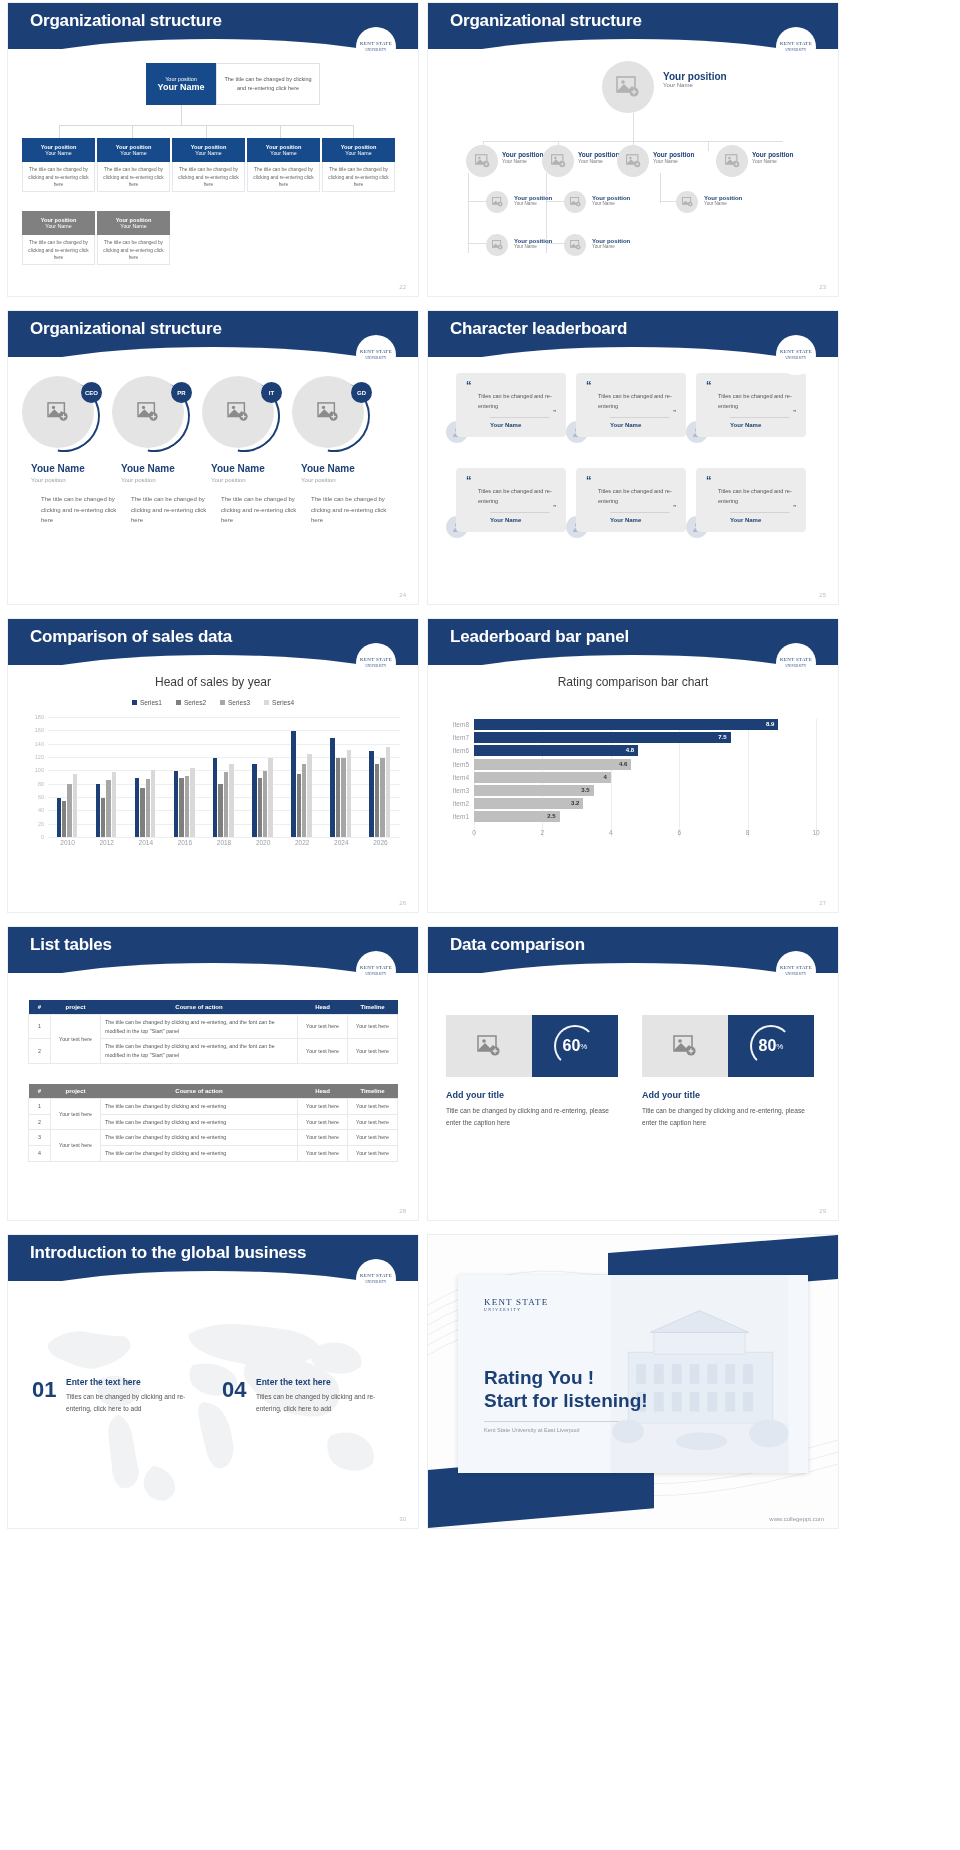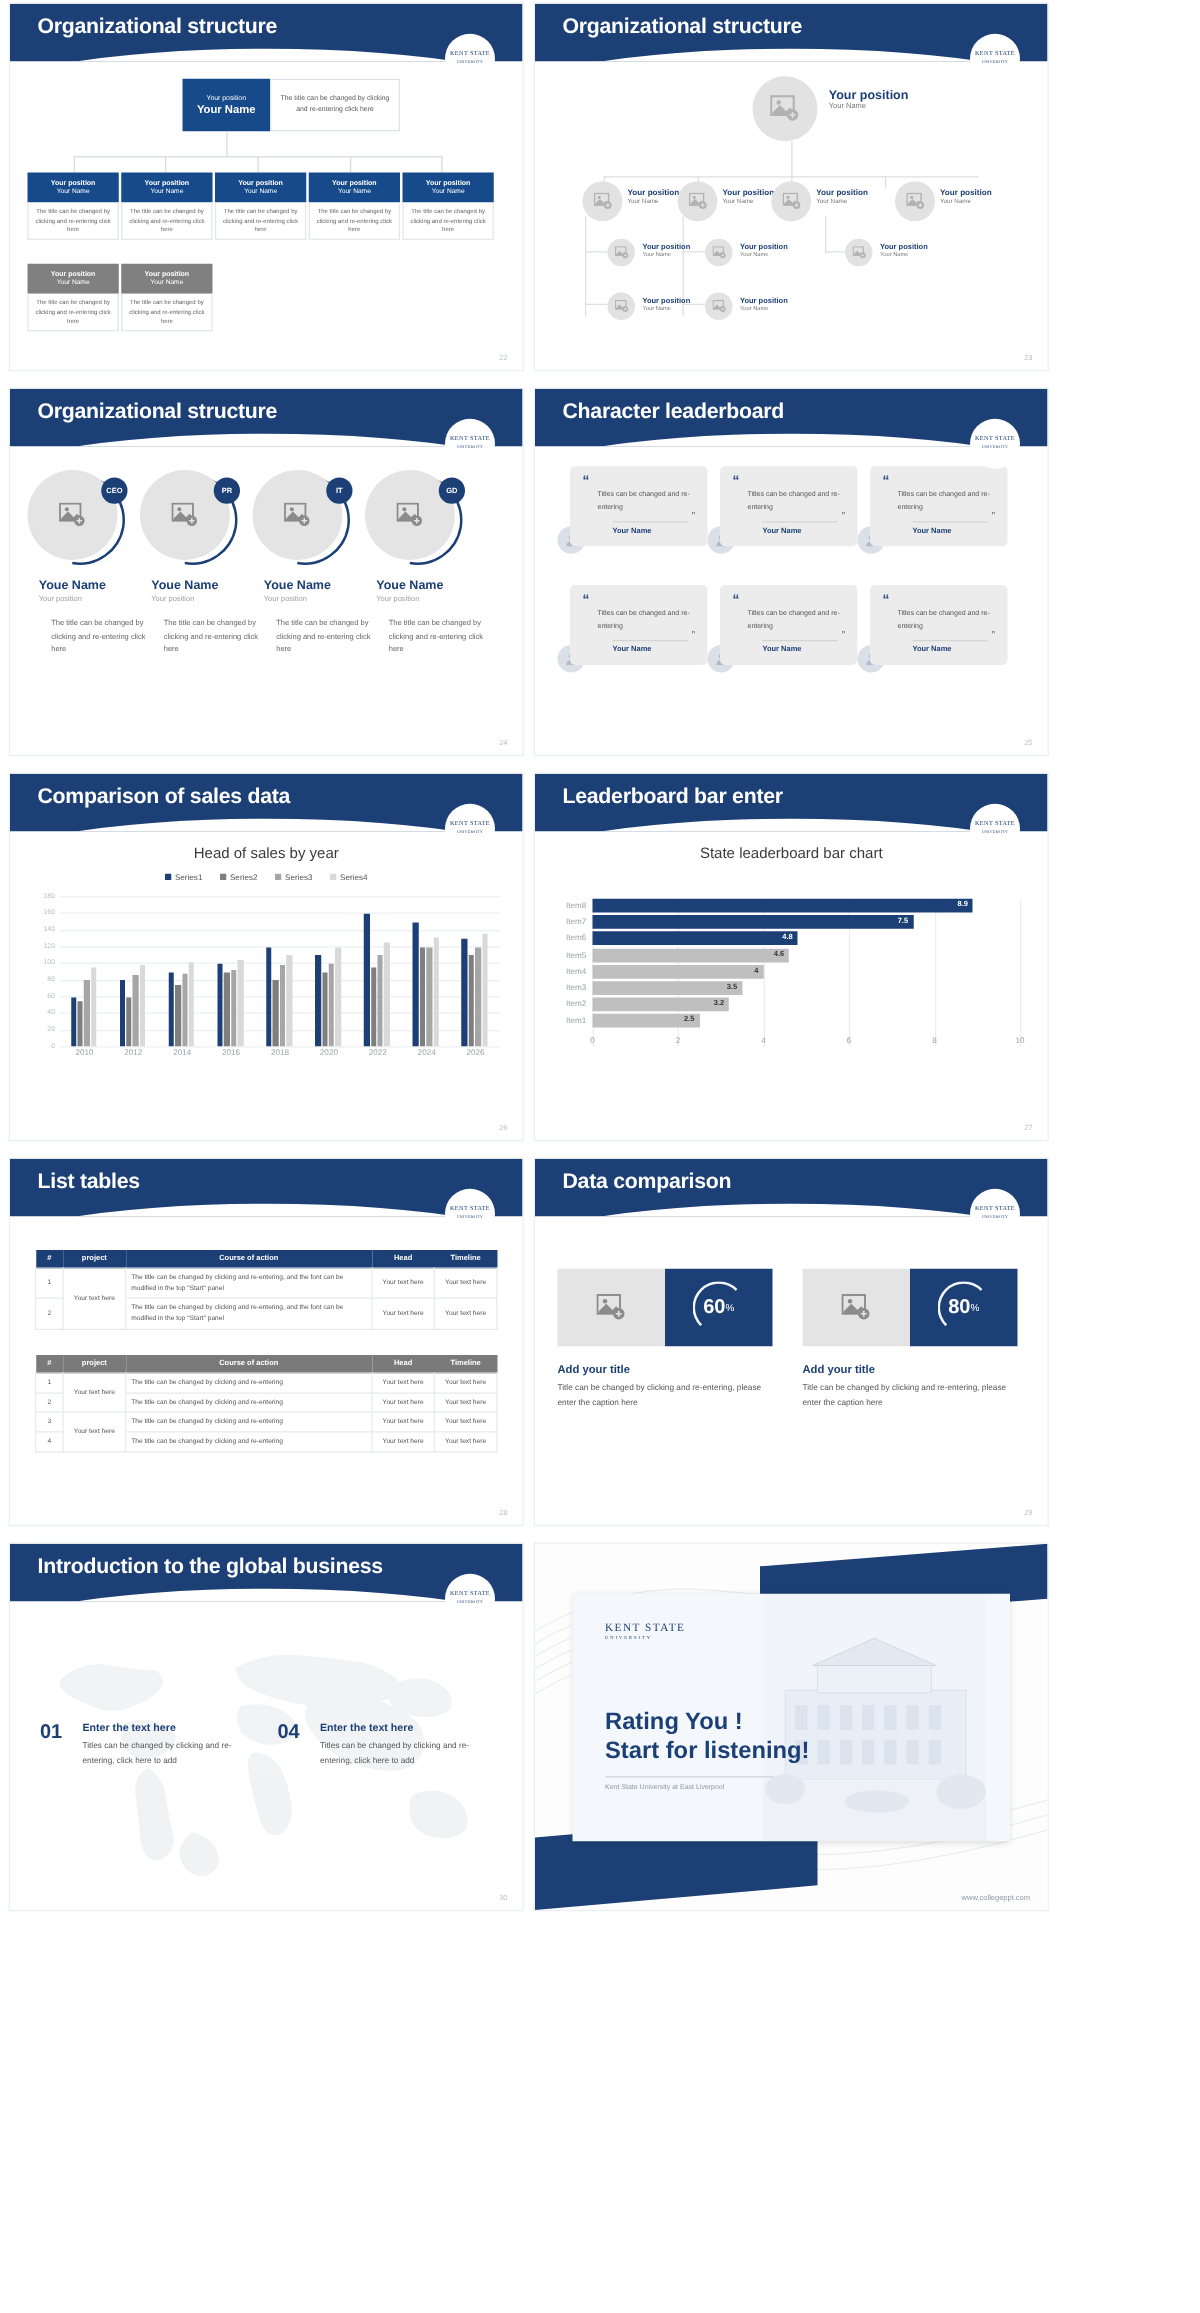--- a/index.html
+++ b/index.html
@@ -181,21 +181,21 @@
   .dc-pct .num { font-size:16px; font-weight:bold; z-index:2; }
   .dc-pct .sfx { font-size:8px; z-index:2; }
   .dc-pct .ring { position:absolute; width:42px; height:42px; border-radius:50%;
                   border:2.5px solid rgba(255,255,255,.95);
                   border-bottom-color:transparent; border-right-color:transparent; }
   .dc-h { position:absolute; font-size:9px; font-weight:bold; color:#1c4076; }
   .dc-p { position:absolute; font-size:6.6px; color:#555; line-height:1.8; width:175px; }
 
   
   .worldmap { position:absolute; inset:46px 0 0 0; opacity:.55; }
-  .bignum { position:absolute; font-size:16px; font-weight:bold; color:#1c4076; }
+  .bignum { position:absolute; font-size:22px; font-weight:bold; color:#1c4076; }
   .bh { position:absolute; font-size:8.5px; font-weight:bold; color:#1c4076; }
   .bp { position:absolute; font-size:6.6px; color:#555; line-height:1.8; width:130px; }
 
   
   .ty-bg { position:absolute; inset:0; background:#fdfdfd; }
   .ty-band { position:absolute; right:0; top:0; width:56%; height:44px;
              background:#1c4076; transform:skewY(-4.5deg); transform-origin:right top; }
   .ty-corner { position:absolute; left:0; bottom:0; width:55%; height:58px;
                background:#1c4076; transform:skewY(-5deg); transform-origin:left bottom; }
   .ty-card { position:absolute; left:30px; top:40px; right:30px; bottom:55px;
@@ -719,25 +719,25 @@
           <b style="height: 79.3333px; background: rgb(166, 166, 166);"></b>
           <b style="height: 90px; background: rgb(217, 217, 217);"></b>
         </div>
         <div class="xtick" style="left: 332.444px;">2026</div>
       </div>
   <div class="pageno">26</div>
 </div>
 
 <div class="slide">
   <div class="band"></div>
-  <div class="band-title">Leaderboard bar enter</div>
+  <div class="band-title">Leaderboard bar panel</div>
   <div class="logo-badge">
     <span><span>KENT STATE</span><br><span style="font-size:3px">UNIVERSITY</span></span>
   </div>
-  <div class="chart-title">State leaderboard bar chart</div>
+  <div class="chart-title">Rating comparison bar chart</div>
   <div class="plot" id="plot-2" style="left:46px;top:100px;right:22px;height:118px">
         <div class="vline" style="left: 0px;"></div>
         <div class="xtick" style="left: 0px; top: 110px;">0</div>
         <div class="vline" style="left: 68.4px;"></div>
         <div class="xtick" style="left: 68.4px; top: 110px;">2</div>
         <div class="vline" style="left: 136.8px;"></div>
         <div class="xtick" style="left: 136.8px; top: 110px;">4</div>
         <div class="vline" style="left: 205.2px;"></div>
         <div class="xtick" style="left: 205.2px; top: 110px;">6</div>
         <div class="vline" style="left: 273.6px;"></div>

